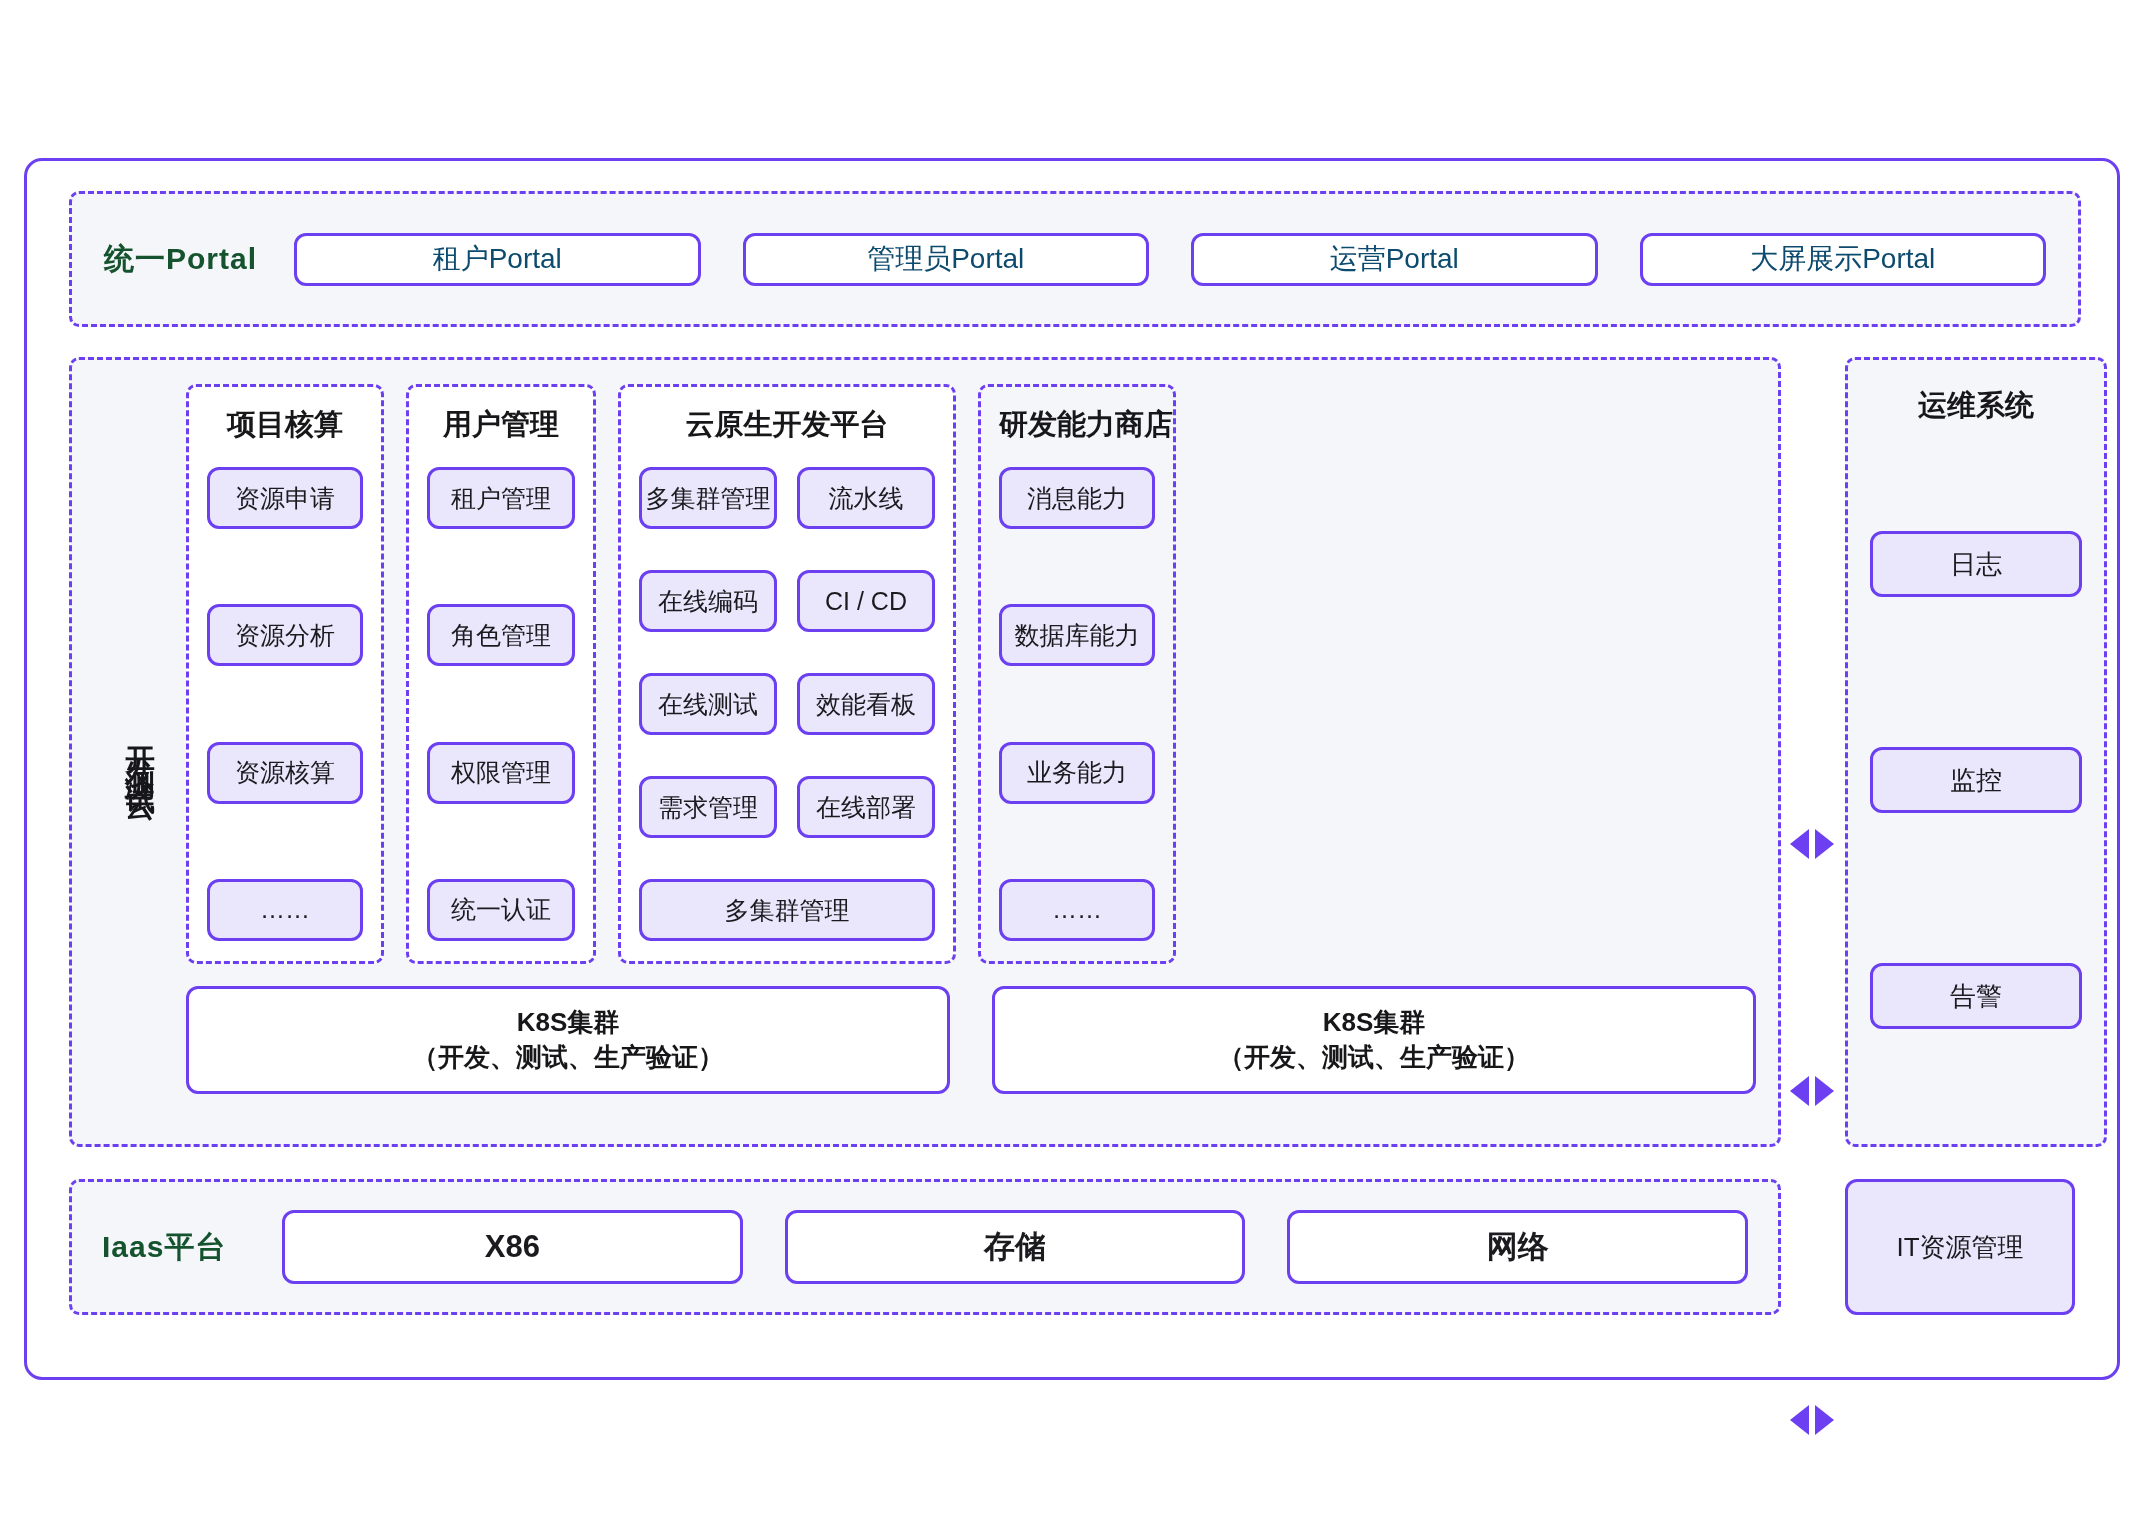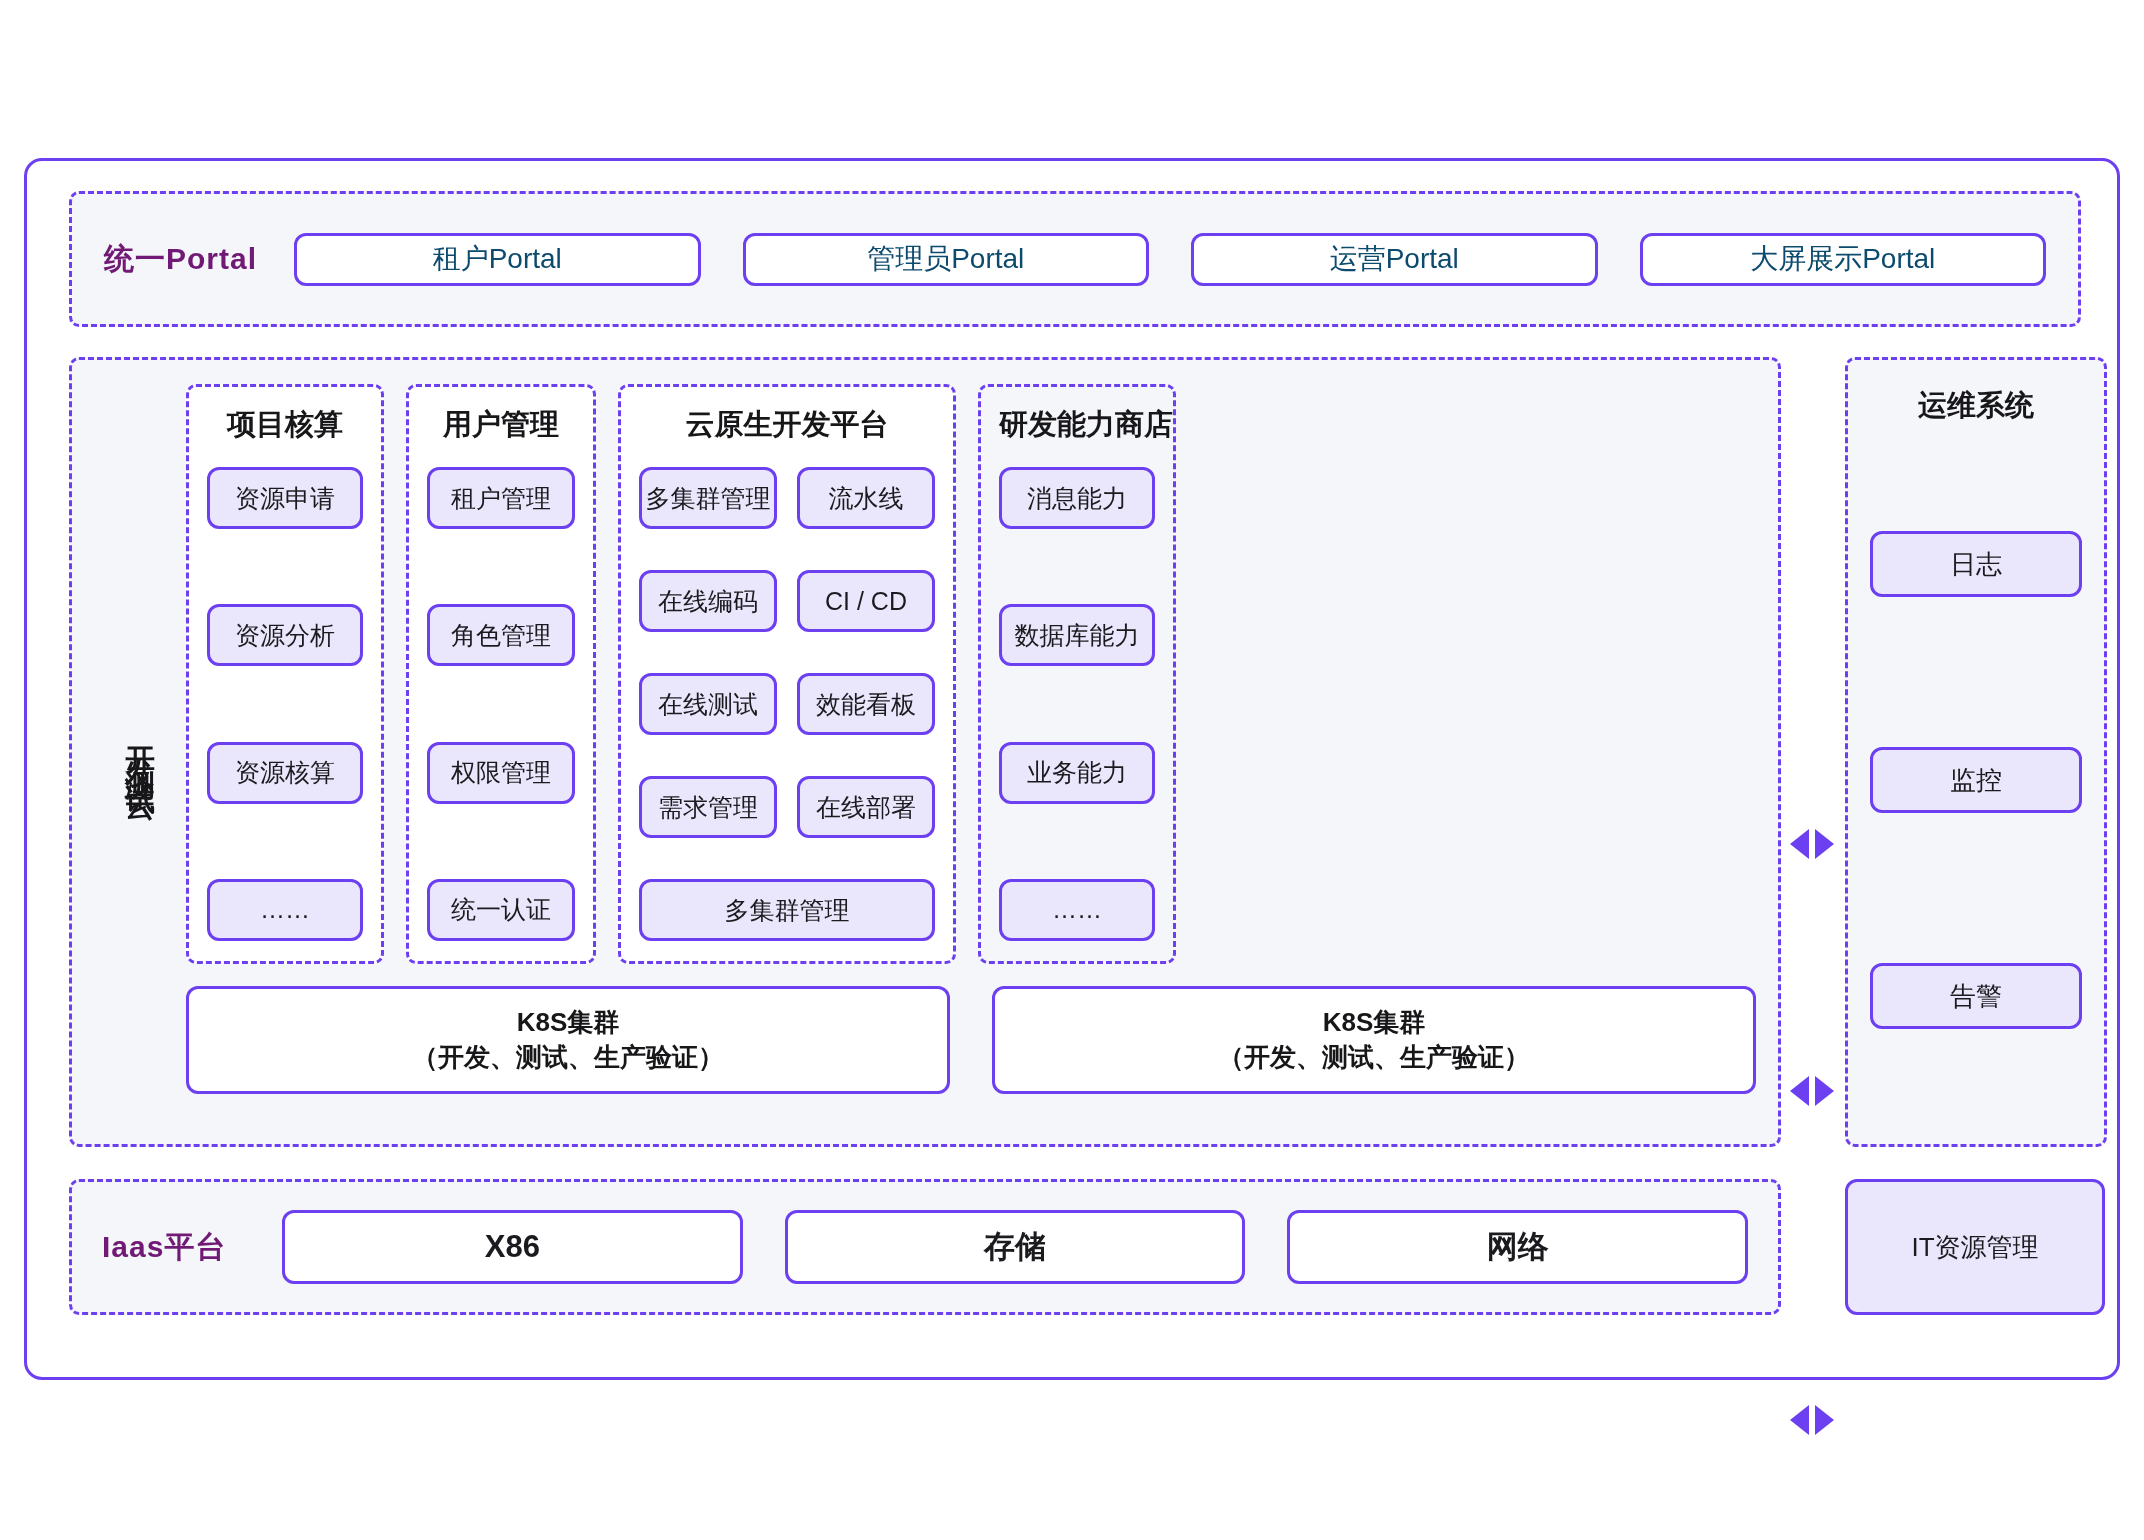--- a/index.html
+++ b/index.html
@@ -35,21 +35,21 @@
     position: absolute;
     border: 3px dashed #6c3ff0;
     border-radius: 10px;
     background: #f5f6fa;
   }
 
   
   .row-label {
     font-size: 30px;
     font-weight: bold;
-    color: #701a75;
+    color: #14532d;
     letter-spacing: 1px;
     white-space: nowrap;
   }
 
   
   .portal-section {
     left: 42px;
     top: 30px;
     width: 2012px;
     height: 136px;
@@ -235,21 +235,21 @@
     font-size: 31px;
     color: #1b1b1f;
     font-weight: bold;
   }
 
   
   .it-res-box {
     position: absolute;
     left: 1818px;
     top: 1018px;
-    width: 260px;
+    width: 230px;
     height: 136px;
     border: 3px solid #6c3ff0;
     border-radius: 12px;
     background: #eae6fb;
     display: flex;
     align-items: center;
     justify-content: center;
     font-size: 26px;
     color: #1b1b1f;
   }

